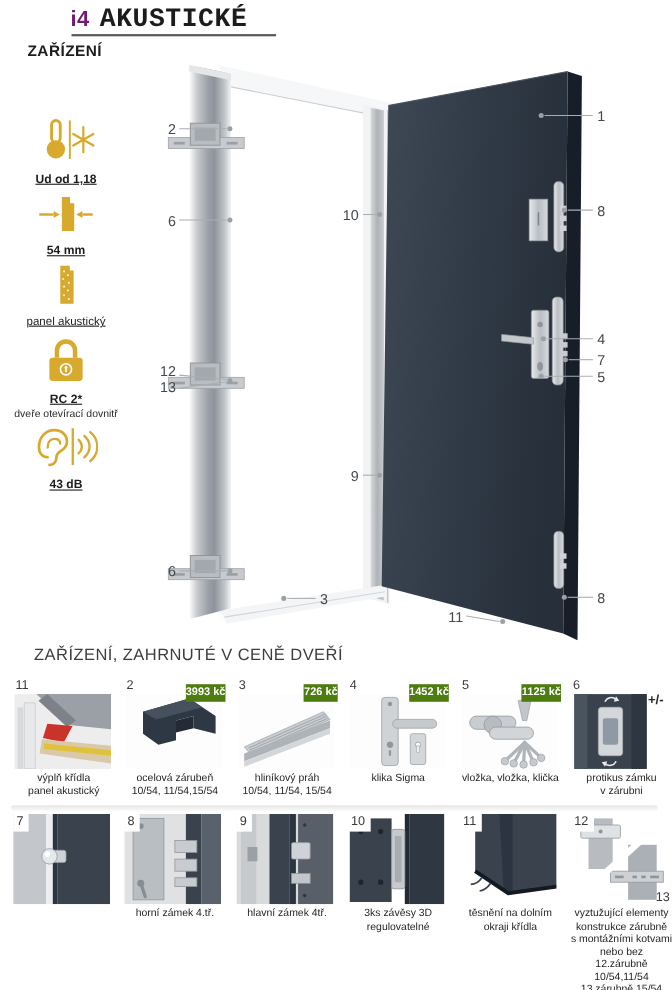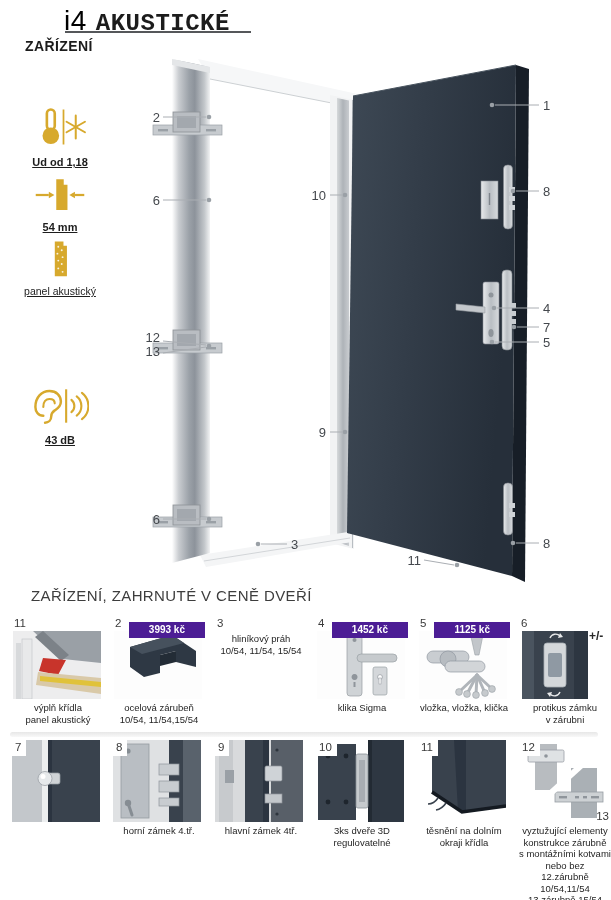--- a/index.html
+++ b/index.html
@@ -1,42 +1,42 @@
 <!DOCTYPE html>
 <html><head>
 <meta charset="utf-8">
 <style>
   html,body{margin:0;padding:0;background:#fff;}
   .page{position:relative;width:611px;height:900px;background:#fff;overflow:hidden;
         font-family:"Liberation Sans",sans-serif;color:#222;}
   
   .title-row{position:absolute;left:64px;top:5px;white-space:nowrap;}
-  .series{font-size:28px;font-weight:normal;color:#000000;letter-spacing:.5px;}
+  .series{font-size:20px;font-weight:bold;color:#701a75;letter-spacing:.5px;}
   .title{font-size:24px;font-weight:bold;color:#1c1c1c;letter-spacing:.5px;margin-left:9px;font-family:Liberation Mono, monospace;}
   .title-underline{position:absolute;left:65px;top:31px;width:186px;height:2px;background:#55575a;}
   .subtitle{position:absolute;left:25px;top:38px;font-size:14px;font-weight:bold;color:#1c1c1c;letter-spacing:.4px;}
   
   .spec{position:absolute;left:4px;width:112px;text-align:center;}
   .spec .lab{font-size:11px;font-weight:bold;color:#1d1d1d;margin-top:3px;text-decoration:underline;}
   .spec .lab2{font-size:9.5px;font-weight:normal;color:#2a2a2a;margin-top:2px;}
   .spec .lab.regular{font-weight:normal;font-size:10.5px;}
   
   .diagram{position:absolute;left:140px;top:55px;width:420px;height:545px;}
   .callout-num{font-size:13px;fill:#44484d;}
   
   .included-heading{position:absolute;left:31px;top:587px;font-size:15px;color:#3d3d3d;letter-spacing:.4px;}
   .card{position:absolute;width:96px;}
   .row1 .card{top:617px;}
   .row2 .card{top:740px;}
   .cardnum{font-size:11.5px;color:#3a3a3a;margin:0 0 1px 4px;height:13px;line-height:13px;}
   .imgbox{position:relative;width:88px;height:68px;margin-left:3px;}
   .row2 .imgbox{height:82px;margin-left:2px;}
   .imgbox svg{display:block;}
-  .price{position:absolute;top:-9px;right:-3px;background:#4c1d95;color:#fff;
-         font-size:10px;font-weight:bold;padding:2px 20px 3px;white-space:nowrap;}
+  .price{position:absolute;top:-9px;right:-3px;background:#4d7c0f;color:#fff;
+         font-size:10px;font-weight:bold;padding:2px 0 3px;white-space:nowrap;}
   .chipnum{position:absolute;top:0;left:0;background:#fff;color:#3a3a3a;
            font-size:11.5px;line-height:13px;padding:1px 5px 2px 3px;}
   .chipnum2{position:absolute;top:70px;right:-2px;color:#3a3a3a;font-size:11.5px;}
   .caption{margin-top:3px;font-size:9.5px;line-height:11.5px;text-align:center;color:#252525;}
   .plusminus{position:absolute;left:72px;top:12px;font-size:12px;font-weight:bold;color:#2a2a2a;}
   .row-divider{position:absolute;left:10px;top:732px;width:588px;height:5px;border-radius:3px;
                background:linear-gradient(#e7e7e7,#f8f8f8);}
 </style>
 </head>
 <body>
@@ -86,20 +86,31 @@
         <circle cx="33" cy="20" r="1.1"></circle>
           <circle cx="28" cy="24" r="1.1"></circle>
           <circle cx="32" cy="28" r="1.1"></circle>
         <circle cx="28" cy="33" r="1.1"></circle>
           <circle cx="33" cy="37" r="1.1"></circle>
       </g>
     </svg>
     <div class="lab regular">panel akustický</div>
   </div>
 
+  <div class="spec" style="top:305px;">
+    <svg width="44" height="44" viewBox="0 0 48 46">
+      <path d="M15 21 v-7 a9 9 0 0 1 18 0 v7" fill="none" stroke="#d7a92d" stroke-width="4.5"></path>
+      <rect x="7.5" y="21" width="33" height="23" rx="3" fill="#d7a92d"></rect>
+      <circle cx="24" cy="32.5" r="5.5" fill="none" stroke="#ffffff" stroke-width="1.6"></circle>
+      <line x1="24" y1="35.5" x2="24" y2="30.5" stroke="#ffffff" stroke-width="1.6"></line>
+      <polygon points="22,31.5 24,28.8 26,31.5" fill="#ffffff"></polygon>
+    </svg>
+    <div class="lab">RC 2*</div>
+    <div class="lab2">dveře otevírací dovnitř</div>
+  </div>
 
   <div class="spec" style="top:385px;">
     <svg width="58" height="42" viewBox="0 0 66 46">
       <g fill="none" stroke="#d7a92d" stroke-width="2.8" stroke-linecap="round">
         <path d="M14 34 C8 34 5 29 5 24 C5 13 12 6 21 6 C29 6 34 11 34 18 C34 24 30 26 27 28 C24 30 23 32 23 35 C23 39 20 42 16 42"></path>
         <path d="M14 24 C14 18 17 15 21 15 C25 15 27 17 27 20" stroke-width="2.4"></path>
       </g>
       <line x1="40" y1="4" x2="40" y2="42" stroke="#d7a92d" stroke-width="2.4"></line>
       <g fill="none" stroke="#d7a92d" stroke-width="2.4" stroke-linecap="round">
         <path d="M46 16 a9 9 0 0 1 0 14"></path>
@@ -307,20 +318,34 @@
         <div class="price">3993 kč</div>
       </div>
       <div class="caption">
         <div>ocelová zárubeň</div>
         <div>10/54, 11/54,15/54</div>
       </div>
     </div>
 
     <div class="card" style="left:213px;">
       <div class="cardnum">3</div>
+      <div class="imgbox">
+        <svg width="88" height="68" viewBox="0 0 88 68">
+          <rect width="88" height="68" fill="#fdfdfd"></rect>
+          <polygon points="6,48 78,16 84,23 12,55" fill="#c9cdd1" stroke="#9aa0a6" stroke-width="0.6"></polygon>
+          <g stroke="#9ba1a7" stroke-width="0.8">
+            <line x1="10" y1="49" x2="80" y2="18"></line>
+              <line x1="11" y1="51" x2="81" y2="20"></line>
+              <line x1="12" y1="53" x2="82" y2="22"></line>
+          </g>
+          <polygon points="6,54 84,24 84,31 6,61" fill="#aeb3b8"></polygon>
+          <polygon points="6,61 84,31 84,36 6,66" fill="#d4d7da"></polygon>
+        </svg>
+        <div class="price">726 kč</div>
+      </div>
       <div class="caption">
         <div>hliníkový práh</div>
         <div>10/54, 11/54, 15/54</div>
       </div>
     </div>
 
     <div class="card" style="left:314px;">
       <div class="cardnum">4</div>
       <div class="imgbox">
         <svg width="88" height="68" viewBox="0 0 88 68">
@@ -472,21 +497,21 @@
               <circle cx="30" cy="62" r="2.4"></circle>
           </g>
           <rect x="56" y="0" width="32" height="82" fill="#2e3742"></rect>
           <rect x="52" y="0" width="4" height="82" fill="#222a33"></rect>
           <rect x="40" y="14" width="12" height="54" rx="2" fill="#c6cacd" stroke="#8c9298" stroke-width="0.8"></rect>
           <rect x="43" y="20" width="6" height="42" fill="#a8adb2"></rect>
         </svg>
         <div class="chipnum">10</div>
       </div>
       <div class="caption">
-        <div>3ks dveře 3D</div>
+        <div>3ks závěsy 3D</div>
         <div>regulovatelné</div>
       </div>
     </div>
 
     <div class="card" style="left:416px;">
       <div class="imgbox">
         <svg width="88" height="82" viewBox="0 0 88 82">
           <rect width="88" height="82" fill="#ffffff"></rect>
           <polygon points="14,0 88,0 88,66 44,72 14,52" fill="#39424d"></polygon>
           <polygon points="36,0 48,0 48,70 40,71" fill="#2b3440"></polygon>

